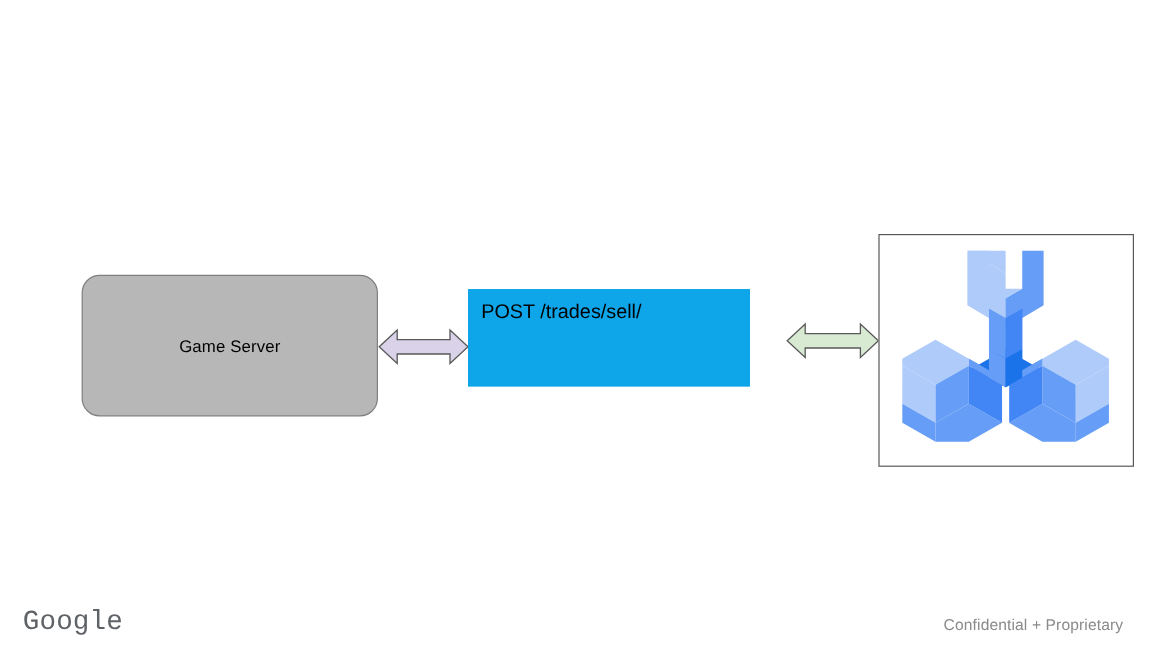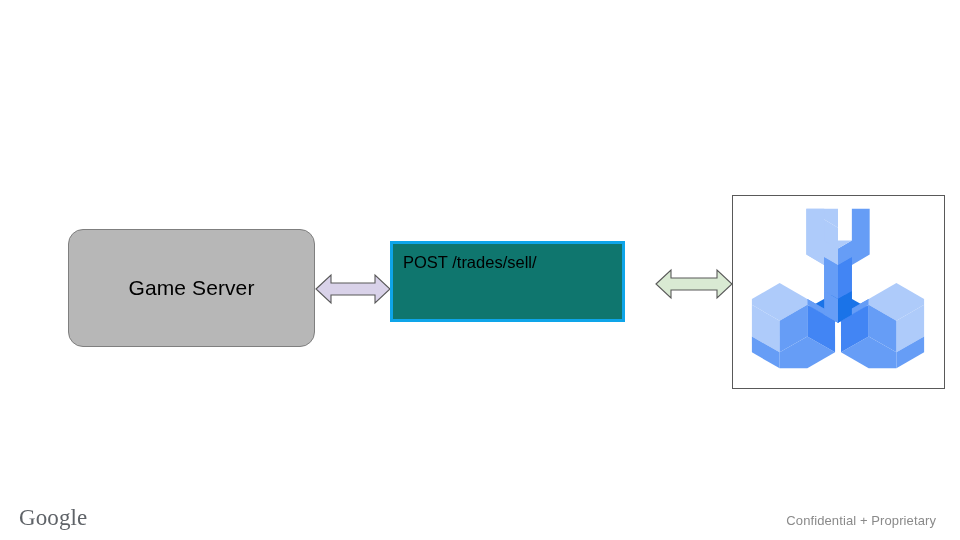--- a/index.html
+++ b/index.html
@@ -34,36 +34,36 @@
     height: 118px;
     background: #b7b7b7;
     border: 1px solid #7f7f7f;
     border-radius: 15px;
     box-sizing: border-box;
     display: flex;
     align-items: center;
     justify-content: center;
   }
   .game-server-label {
-    font-size: 21px;
+    font-size: 14px;
     color: #000000;
     letter-spacing: 0.1px;
     line-height: 1.2;
     text-align: center;
   }
 
   
   .service-box {
     position: absolute;
     left: 390px;
     top: 241px;
     width: 235px;
     height: 81px;
-    background: #0f766e;
-    border: 3px solid #0ea5e9;
+    background: #0ea5e9;
+    border: 1px solid #0ea5e9;
     box-sizing: border-box;
     padding: 6px 0 0 10px;
   }
   .endpoint-line {
     font-size: 16.5px;
     color: #000000;
     line-height: 24px;
     white-space: pre;
   }
   .service-caption {
@@ -114,21 +114,21 @@
   }
 
   
   .google-logo {
     position: absolute;
     left: 19px;
     top: 505px;
     font-size: 23px;
     color: #5f6368;
     letter-spacing: 0.1px;
-    font-family: Liberation Serif, serif;
+    font-family: Liberation Mono, monospace;
   }
   .confidential {
     position: absolute;
     right: 24px;
     top: 513px;
     font-size: 13px;
     color: #8a8a8a;
     letter-spacing: 0.1px;
   }
 </style>

